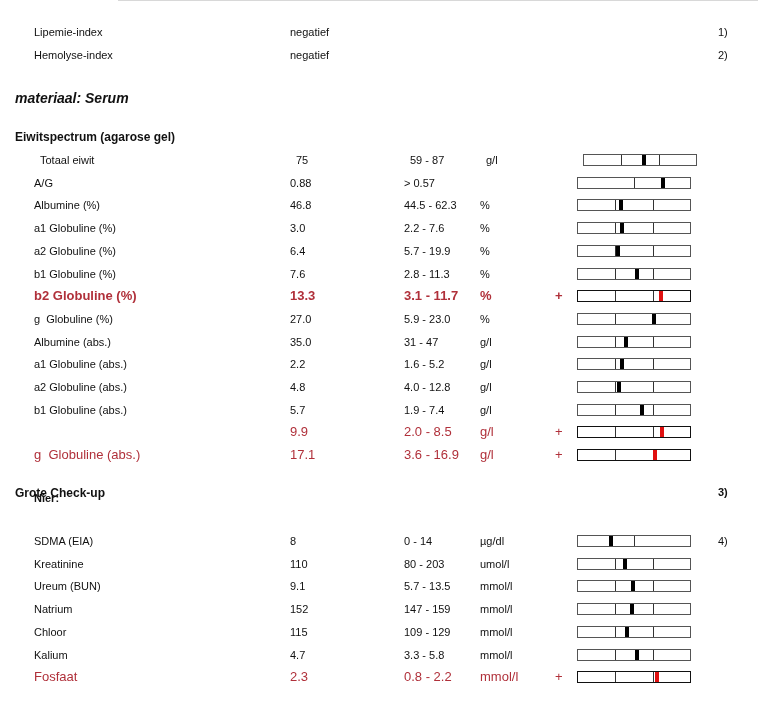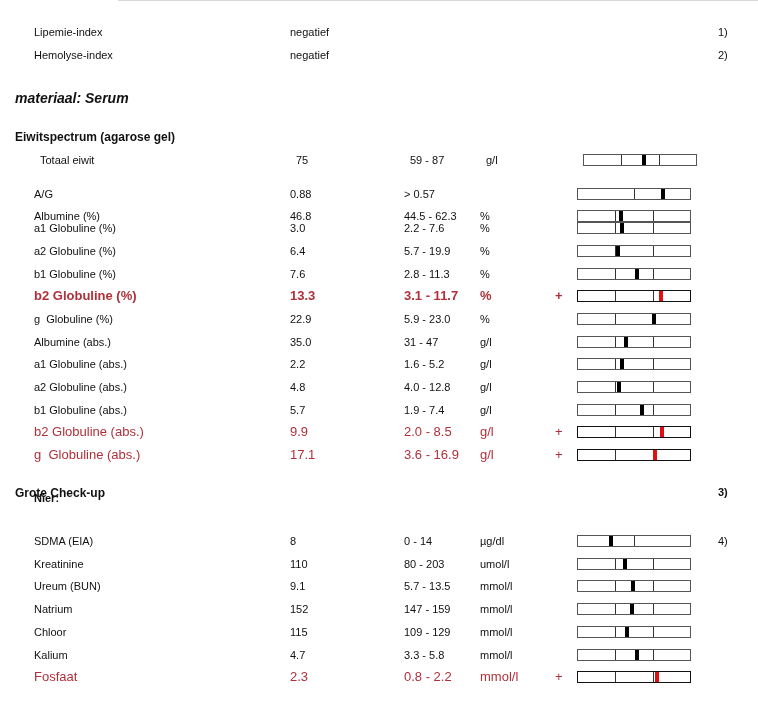--- a/index.html
+++ b/index.html
@@ -48,32 +48,32 @@
       <span class="c-val">75</span>
       <span class="c-ref">59 - 87</span>
       <span class="c-unit">g/l</span>
       <span class="c-plus"></span>
       <div class="bar">
         <div class="tick" style="left: 37px;"></div>
         <div class="tick" style="left: 75px;"></div>
         <div class="marker" style="left: 58px;"></div>
       </div>
     </div>
-    <div class="row" style="top: 183px; position: absolute;">
+    <div class="row" style="top: 172px; position: absolute;">
       <span class="c-name">A/G</span>
       <span class="c-val">0.88</span>
       <span class="c-ref">&gt; 0.57</span>
       <span class="c-unit"></span>
       <span class="c-plus"></span>
       <div class="bar">
         <div class="tick" style="left: 56px;"></div>
         <div class="marker" style="left: 83px;"></div>
       </div>
     </div>
-    <div class="row" style="top: 194px; position: absolute; margin-top: 11px;">
+    <div class="row" style="top: 194px; position: absolute;">
       <span class="c-name">Albumine (%)</span>
       <span class="c-val">46.8</span>
       <span class="c-ref">44.5 - 62.3</span>
       <span class="c-unit">%</span>
       <span class="c-plus"></span>
       <div class="bar">
         <div class="tick" style="left: 37px;"></div>
         <div class="tick" style="left: 75px;"></div>
         <div class="marker" style="left: 41px;"></div>
       </div>
@@ -121,21 +121,21 @@
       <span class="c-unit">%</span>
       <span class="c-plus">+</span>
       <div class="bar">
         <div class="tick" style="left: 37px;"></div>
         <div class="tick" style="left: 75px;"></div>
         <div class="marker" style="left: 81px;"></div>
       </div>
     </div>
     <div class="row" style="top: 308px; position: absolute; padding-left: 24px;">
       <span class="c-name">g  Globuline (%)</span>
-      <span class="c-val">22.9</span>
+      <span class="c-val">27.0</span>
       <span class="c-ref">5.9 - 23.0</span>
       <span class="c-unit">%</span>
       <span class="c-plus"></span>
       <div class="bar">
         <div class="tick" style="left: 37px;"></div>
         <div class="tick" style="left: 75px;"></div>
         <div class="marker" style="left: 74px;"></div>
       </div>
     </div>
     <div class="row" style="top: 331px; position: absolute;">
@@ -180,21 +180,20 @@
       <span class="c-ref">1.9 - 7.4</span>
       <span class="c-unit">g/l</span>
       <span class="c-plus"></span>
       <div class="bar">
         <div class="tick" style="left: 37px;"></div>
         <div class="tick" style="left: 75px;"></div>
         <div class="marker" style="left: 62px;"></div>
       </div>
     </div>
     <div class="row flag" style="top: 421px; position: absolute;">
-      <span class="c-name">b2 Globuline (abs.)</span>
       <span class="c-val">9.9</span>
       <span class="c-ref">2.0 - 8.5</span>
       <span class="c-unit">g/l</span>
       <span class="c-plus">+</span>
       <div class="bar">
         <div class="tick" style="left: 37px;"></div>
         <div class="tick" style="left: 75px;"></div>
         <div class="marker" style="left: 82px;"></div>
       </div>
     </div>

